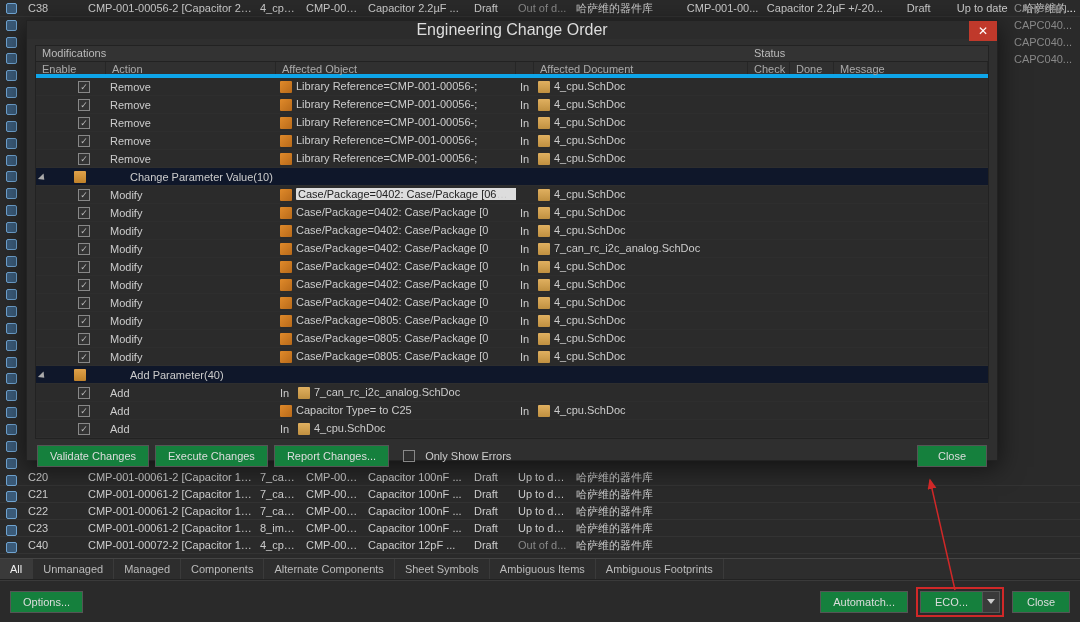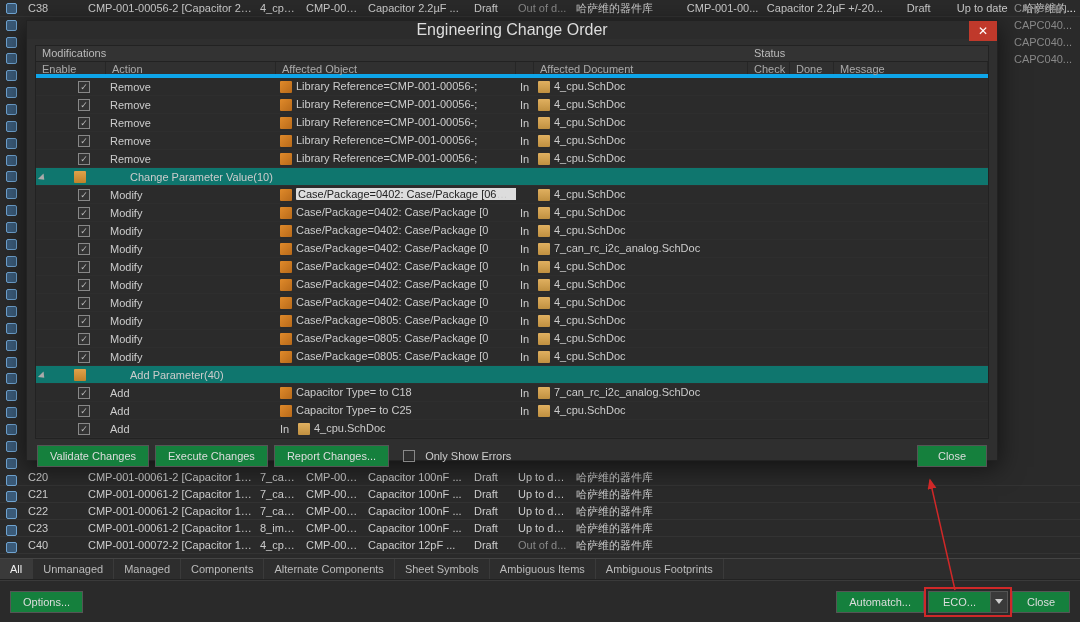--- a/index.html
+++ b/index.html
@@ -39,40 +39,40 @@
   .w-ad{width:214px}
   .w-ck{width:42px}
   .w-dn{width:44px}
   .w-ms{flex:1}
   .rows{flex:1;overflow-y:auto;overflow-x:hidden}
   .rows::-webkit-scrollbar{width:14px}
   .rows::-webkit-scrollbar-track{background:#2a2a2a}
   .rows::-webkit-scrollbar-thumb{background:#555;border:2px solid #2a2a2a;border-radius:2px}
   .row{display:flex;align-items:center;height:18px;border-bottom:1px solid #2e2e2e}
   .row .cell{padding:0 4px;white-space:nowrap;overflow:hidden;text-overflow:ellipsis}
-  .row.grp{background:#0f766e}
+  .row.grp{background:#0f172a}
   .row.grp .tri{position:relative;width:10px;height:10px;margin-left:4px}
   .row.grp .tri::before{content:"";position:absolute;left:0;top:2px;border-left:5px solid #aaa;border-top:4px solid transparent;border-bottom:4px solid transparent;transform:rotate(45deg)}
   .chk{width:12px;height:12px;border:1px solid #888;background:#333;display:inline-flex;align-items:center;justify-content:center;margin-left:38px}
   .chk::after{content:"✓";font-size:9px;color:#bbb;line-height:1}
   .ico{width:12px;height:12px;margin-right:4px;display:inline-block;vertical-align:middle}
   .ico-param{background:linear-gradient(135deg,#e08a2a,#b86a1a);border-radius:1px}
   .ico-fold{background:linear-gradient(180deg,#e0a24a,#c0822a);border-radius:1px}
   .ico-doc{background:linear-gradient(180deg,#e0b060,#c09040);border-radius:1px}
   .sel{background:#ddd;color:#222;padding:0 2px;border-radius:1px}
   .dlg-foot{height:34px;display:flex;align-items:center;gap:6px;padding:0 2px}
   .btn{height:22px;padding:0 12px;background:#15803d;border:1px solid #555;color:#ddd;display:flex;align-items:center;cursor:pointer}
   .chk2{width:12px;height:12px;border:1px solid #888;margin:0 4px 0 8px}
   .spacer{flex:1}
   
   .tabs{position:absolute;left:0;right:0;bottom:42px;height:22px;border-top:1px solid #444;border-bottom:1px solid #222;background:#2d2d2d;display:flex}
   .tabs span{padding:4px 10px;color:#bbb;border-right:1px solid #3a3a3a;cursor:pointer}
   .tabs span.active{background:#3a3a3a;color:#eee}
   
-  .bbar{position:absolute;left:0;right:0;bottom:0;height:42px;background:#2a2a2a;border-top:1px solid #3a3a3a;display:flex;align-items:center;padding:0 10px;}
+  .bbar{position:absolute;left:0;right:0;bottom:0;height:42px;background:#2a2a2a;border-top:1px solid #3a3a3a;display:flex;align-items:center;padding:0 10px;gap:8px}
   .bbar .spacer{flex:1}
   .eco-wrap{display:flex;border:2px solid #d02828;padding:2px}
   .split-btn{display:flex}
   .split-btn .btn{border-right:none}
   .split-btn .dd{width:18px;border:1px solid #555;background:#3a3a3a;display:flex;align-items:center;justify-content:center;cursor:pointer}
   .split-btn .dd::after{content:"";border-left:4px solid transparent;border-right:4px solid transparent;border-top:5px solid #ccc}
   
   .arrow{position:absolute;pointer-events:none}
   .arrow svg{overflow:visible}
 </style>
@@ -369,21 +369,20 @@
             <span class="cell w-ms"></span>
           </div>
           <div class="row grp">
             <span class="tri"></span>
             <span class="ico ico-fold" style="margin-left:24px"></span>
             <span class="cell" style="margin-left:36px">Add Parameter(40)</span>
           </div>
           <div class="row">
             <span class="cell w-en"><span class="chk"></span></span>
             <span class="cell w-ac">Add</span>
-            <span class="cell w-ao"><span class="ico ico-param"></span>Capacitor Type= to C18</span>
             <span class="cell w-in">In</span>
             <span class="cell w-ad"><span class="ico ico-doc"></span>7_can_rc_i2c_analog.SchDoc</span>
             <span class="cell w-ck"></span>
             <span class="cell w-dn"></span>
             <span class="cell w-ms"></span>
           </div>
           <div class="row">
             <span class="cell w-en"><span class="chk"></span></span>
             <span class="cell w-ac">Add</span>
             <span class="cell w-ao"><span class="ico ico-param"></span>Capacitor Type= to C25</span>

